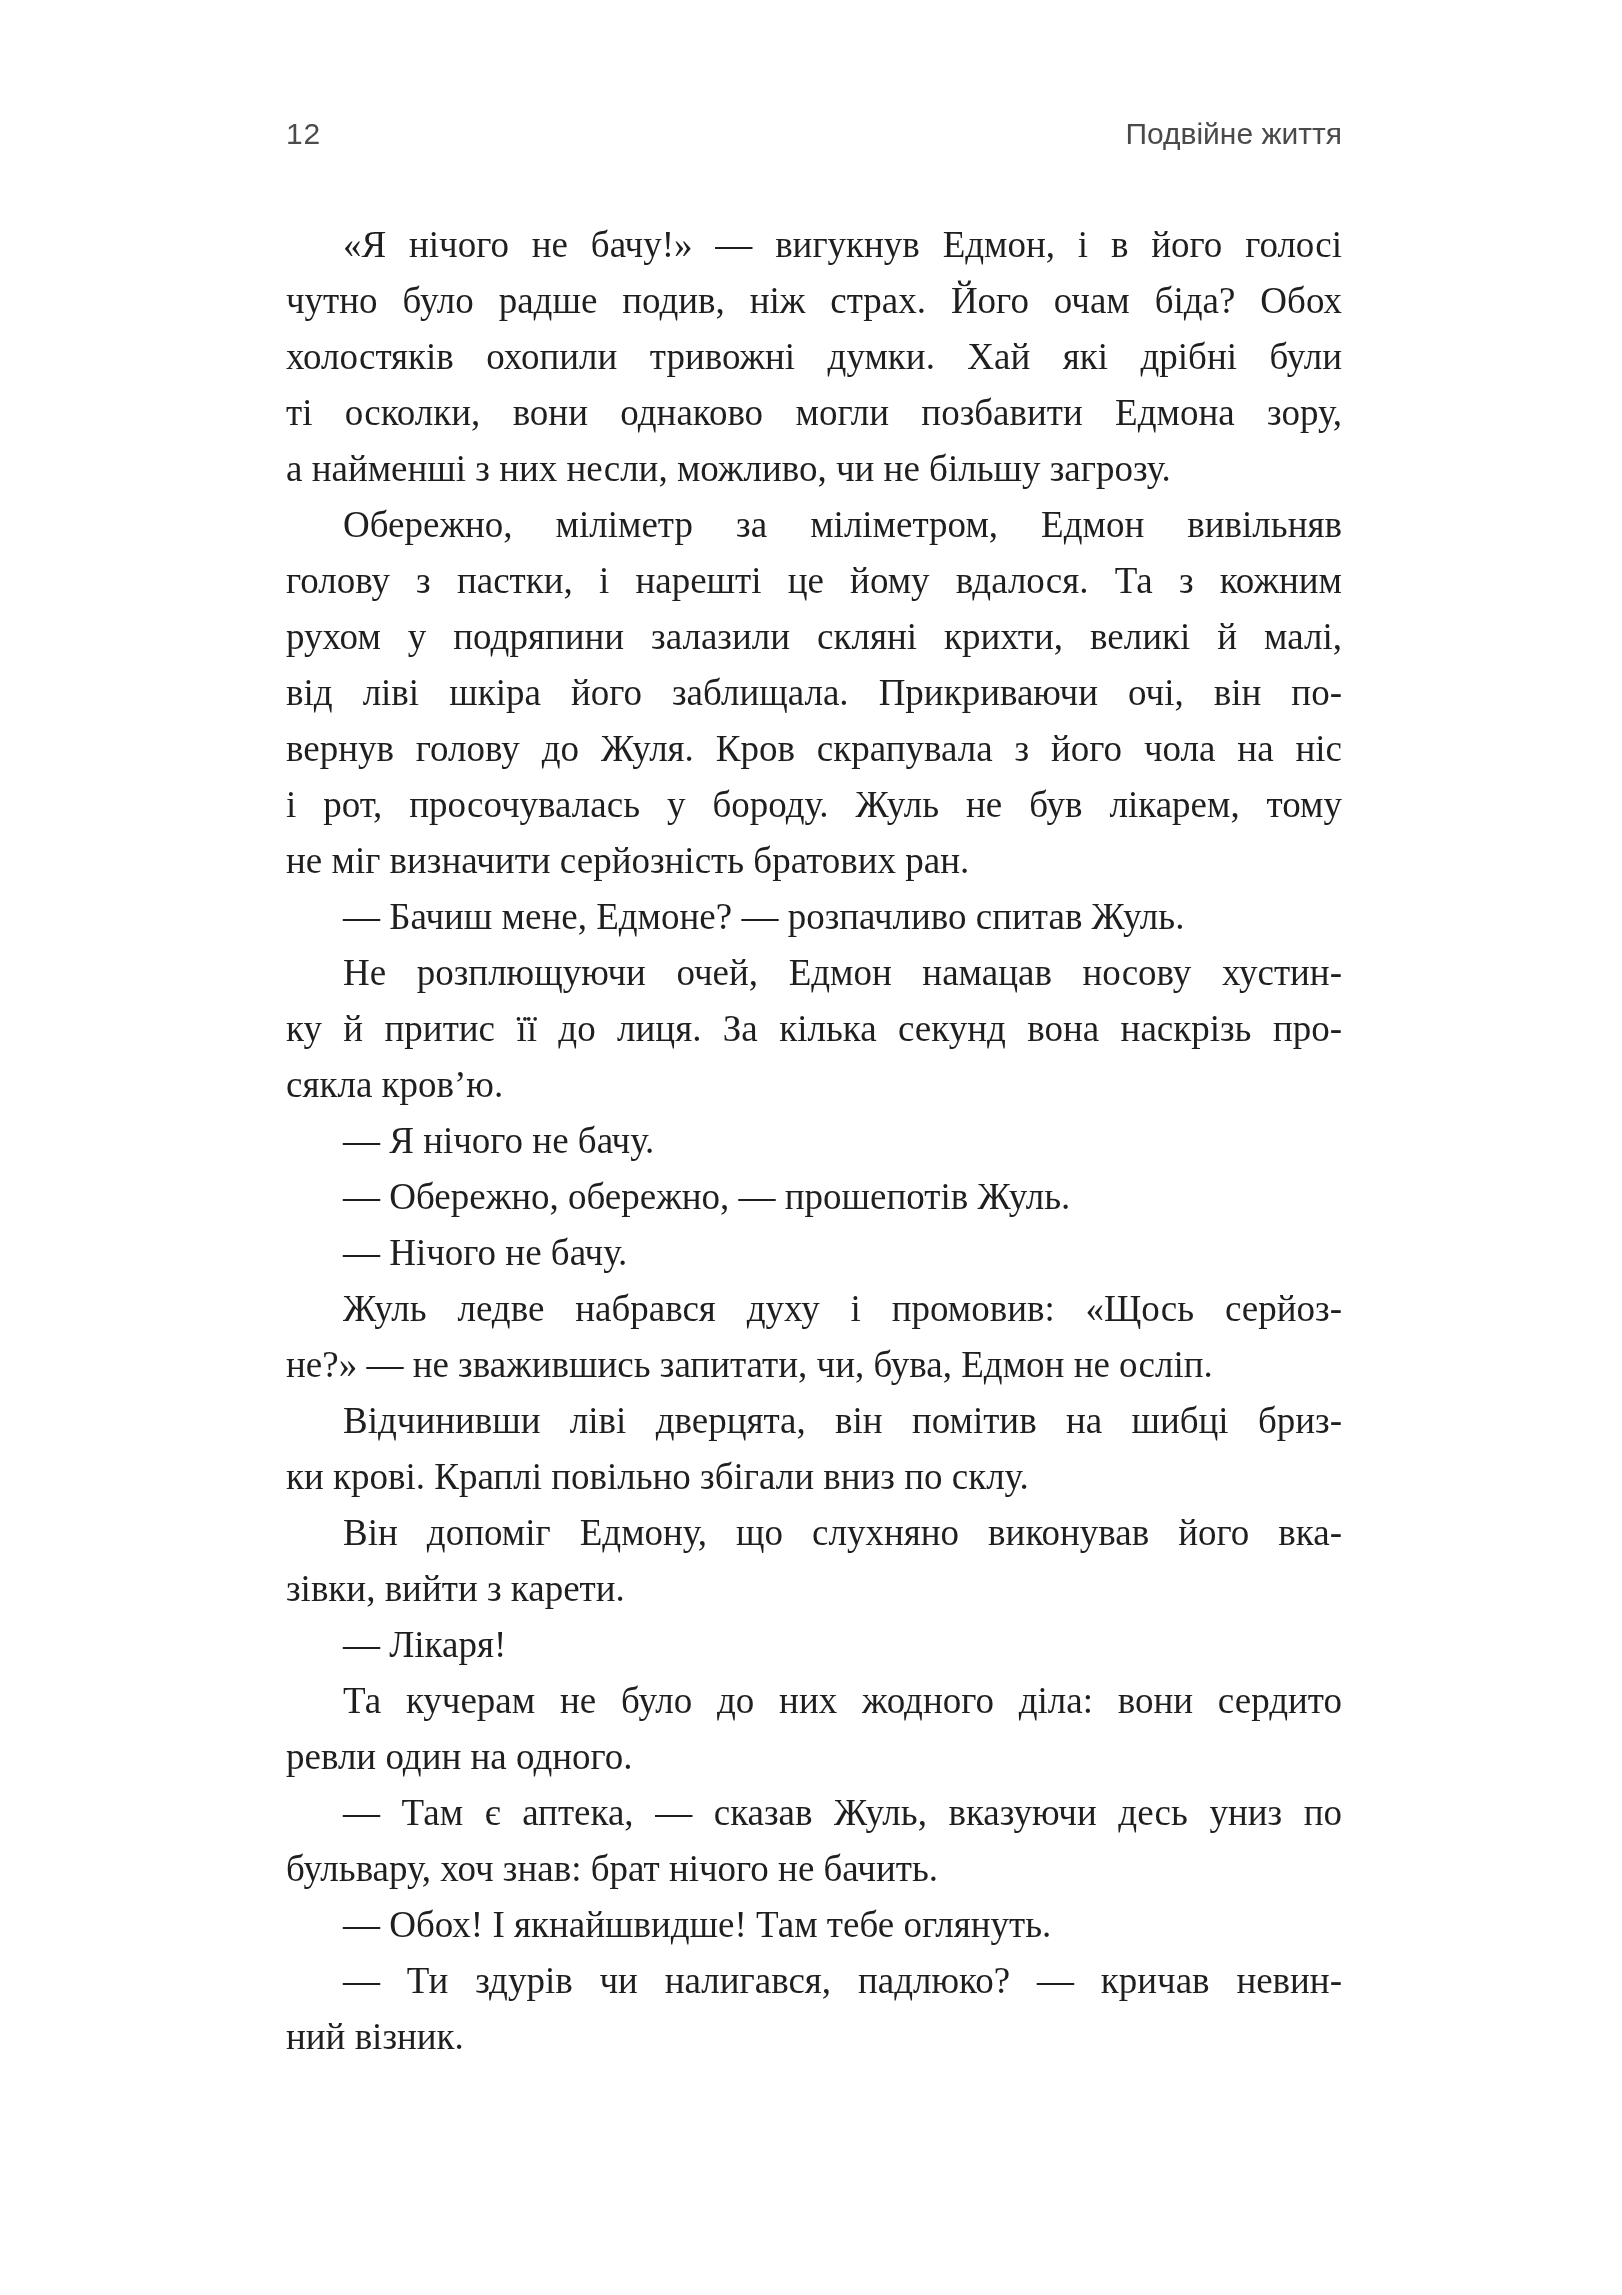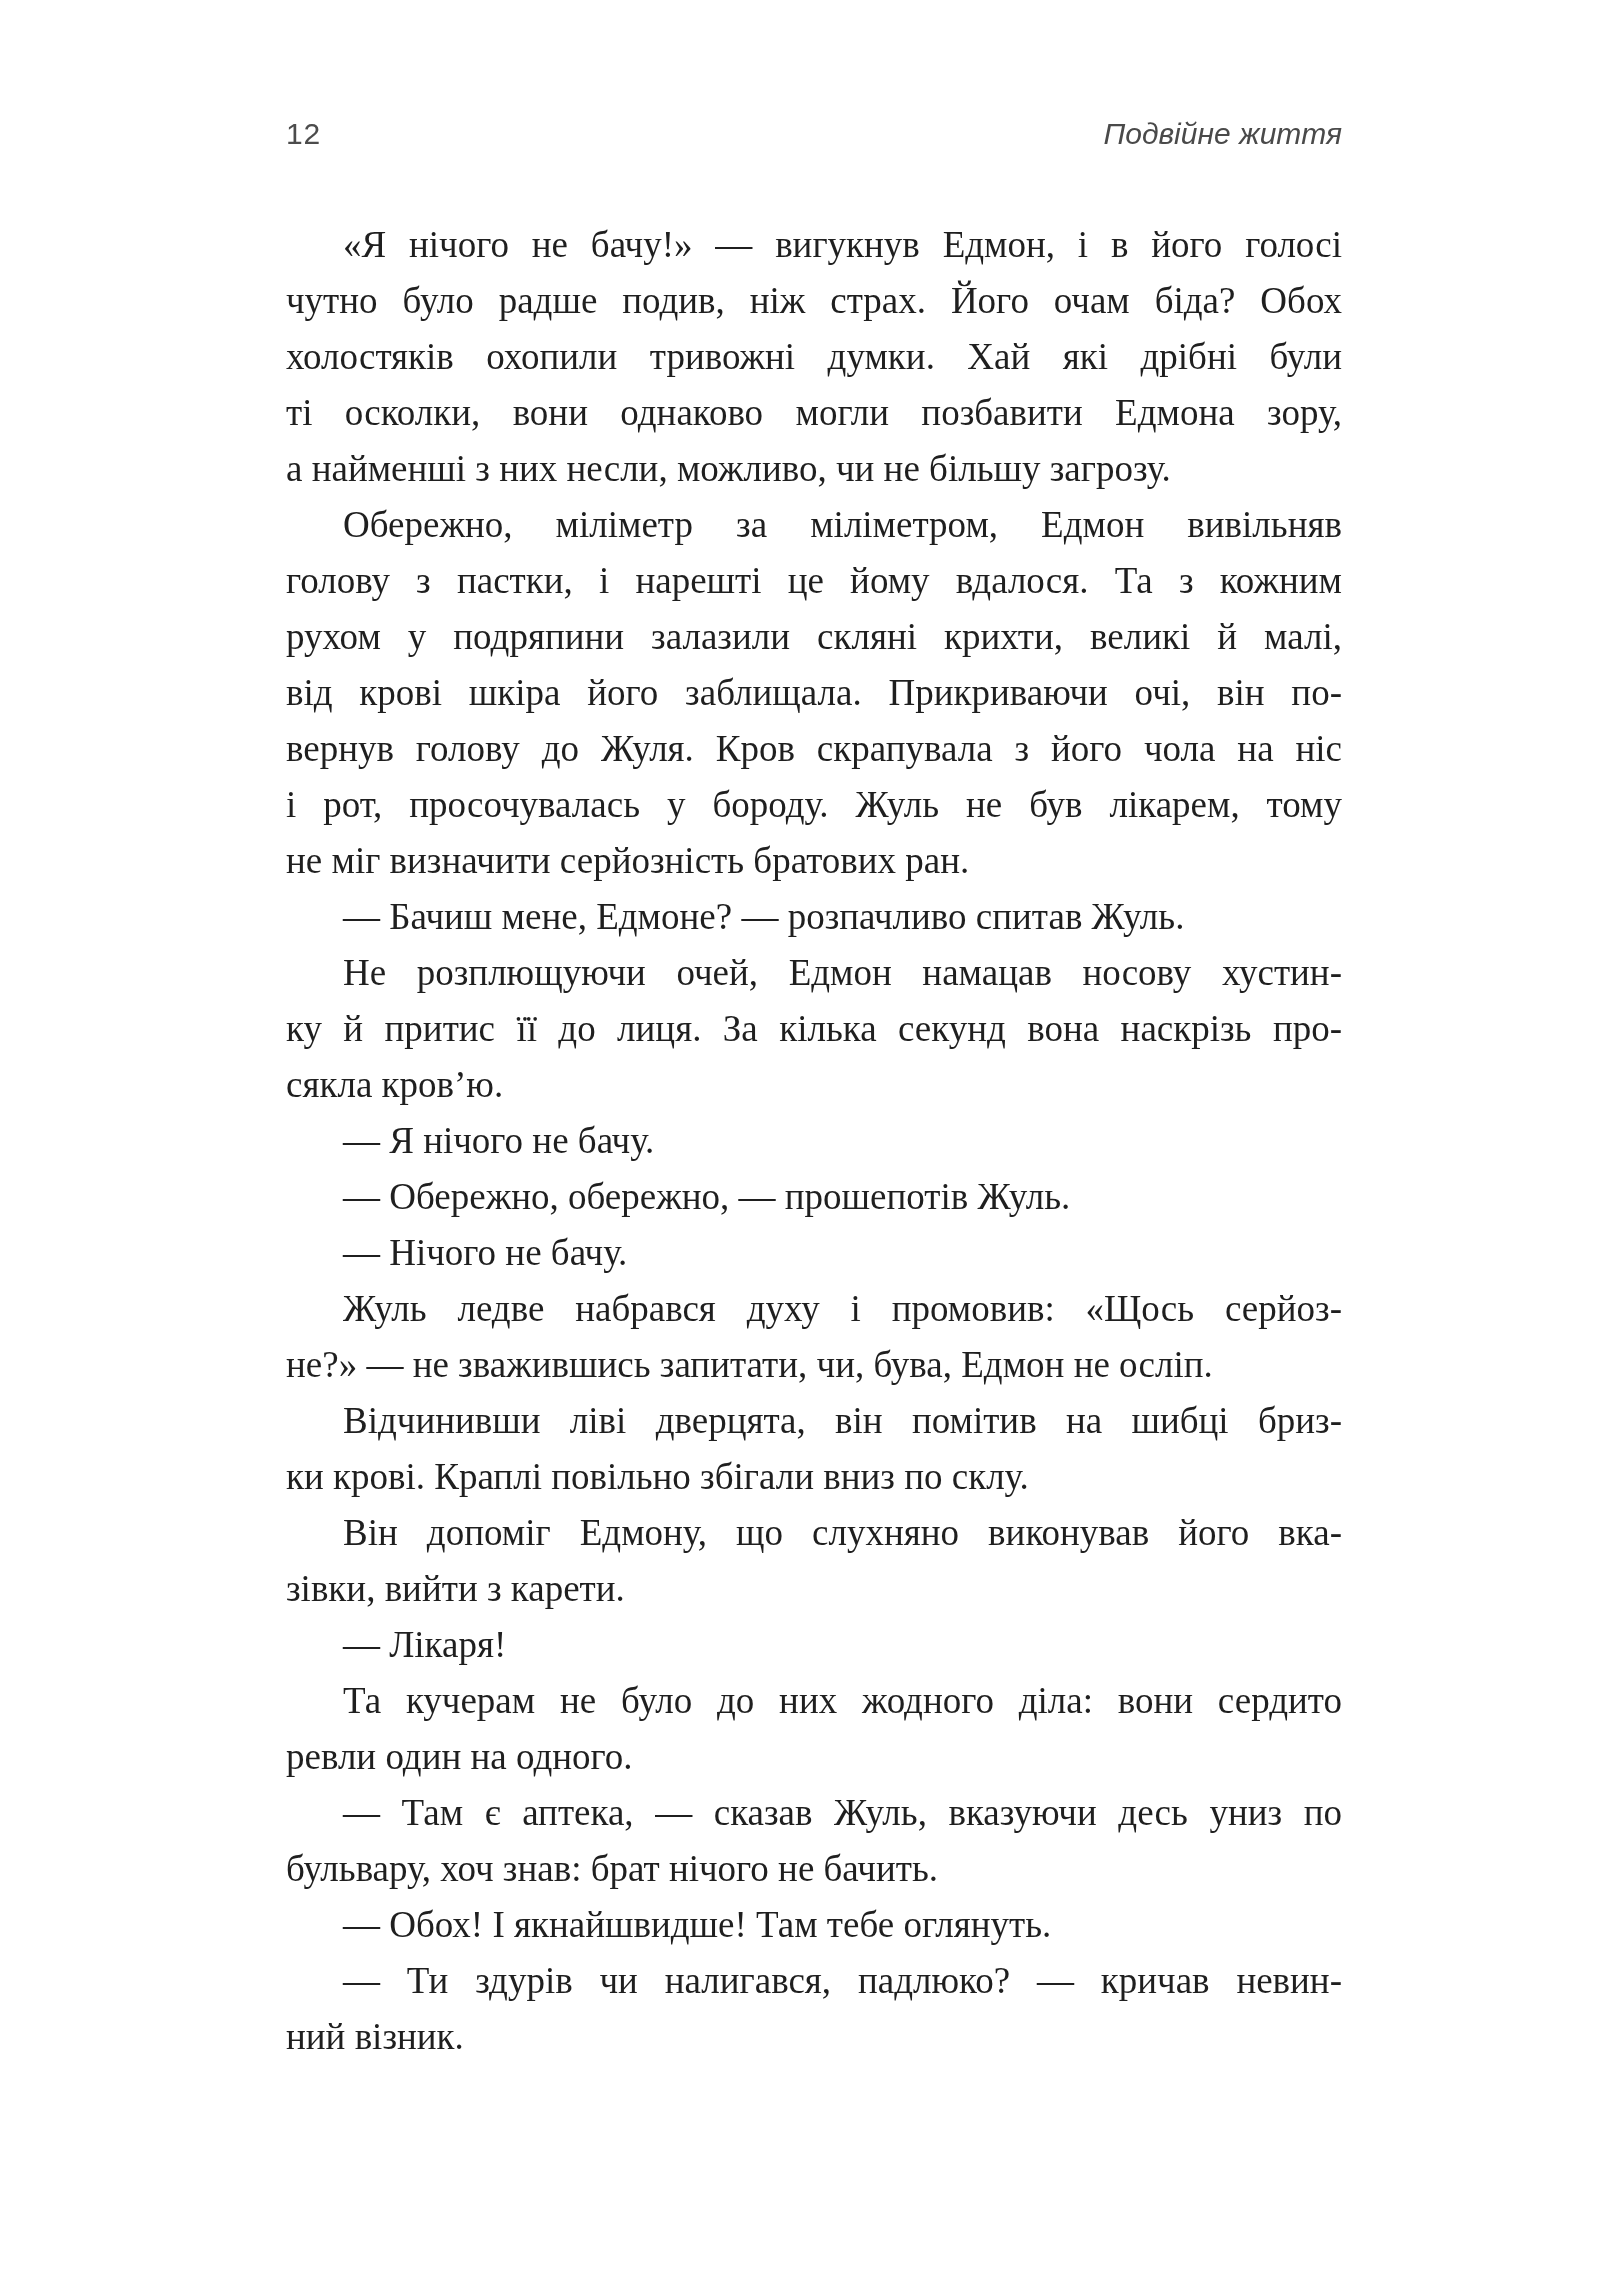--- a/index.html
+++ b/index.html
@@ -17,21 +17,21 @@
     justify-content: space-between;
     align-items: baseline;
     padding: 115px 281px 0 286px;
     font-family: "Liberation Sans", "DejaVu Sans", sans-serif;
     font-size: 30px;
     line-height: 37px;
     color: #4c4c4c;
     gap: 14px;
   }
   .page-number { font-style: normal; letter-spacing: 0.8px; }
-  .running-title { font-style: italic; color: #4a4a4a; }
+  .running-title { color: #4a4a4a; }
   .page-body {
     margin: 65px 279px 0 286px;
     width: 1056px;
     font-size: 37px;
     line-height: 56px;
     color: #1f1f1f;
   }
   .para { margin: 0; padding: 0; }
   .para .line {
     display: block;
@@ -55,21 +55,21 @@
         <span class="line">«Я нічого не бачу!» — вигукнув Едмон, і в його голосі</span>
         <span class="line">чутно було радше подив, ніж страх. Його очам біда? Обох</span>
         <span class="line">холостяків охопили тривожні думки. Хай які дрібні були</span>
         <span class="line">ті осколки, вони однаково могли позбавити Едмона зору,</span>
         <span class="line last">а найменші з них несли, можливо, чи не більшу загрозу.</span>
       </p>
       <p class="para">
         <span class="line">Обережно, міліметр за міліметром, Едмон вивільняв</span>
         <span class="line">голову з пастки, і нарешті це йому вдалося. Та з кожним</span>
         <span class="line">рухом у подряпини залазили скляні крихти, великі й малі,</span>
-        <span class="line">від крові шкіра його заблищала. Прикриваючи очі, він по-</span>
+        <span class="line">від ліві шкіра його заблищала. Прикриваючи очі, він по-</span>
         <span class="line">вернув голову до Жуля. Кров скрапувала з його чола на ніс</span>
         <span class="line">і рот, просочувалась у бороду. Жуль не був лікарем, тому</span>
         <span class="line last">не міг визначити серйозність братових ран.</span>
       </p>
       <p class="para">
         <span class="line last">— Бачиш мене, Едмоне? — розпачливо спитав Жуль.</span>
       </p>
       <p class="para">
         <span class="line">Не розплющуючи очей, Едмон намацав носову хустин-</span>
         <span class="line">ку й притис її до лиця. За кілька секунд вона наскрізь про-</span>

